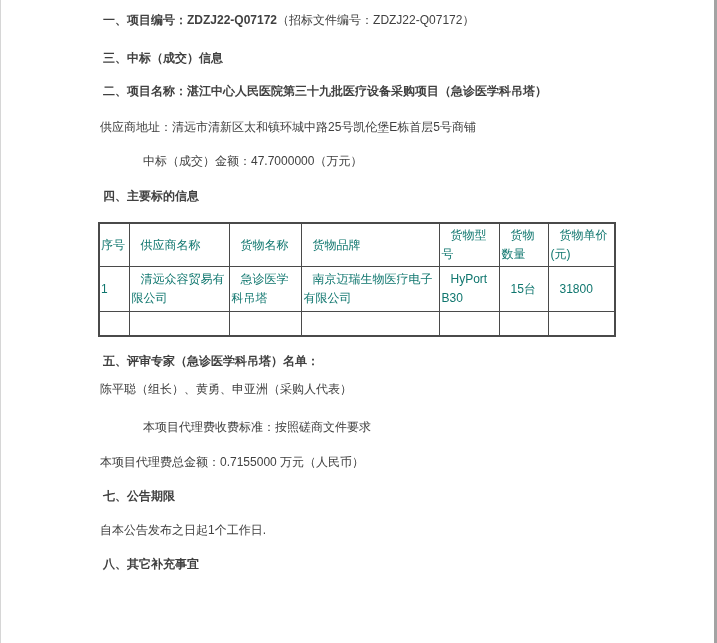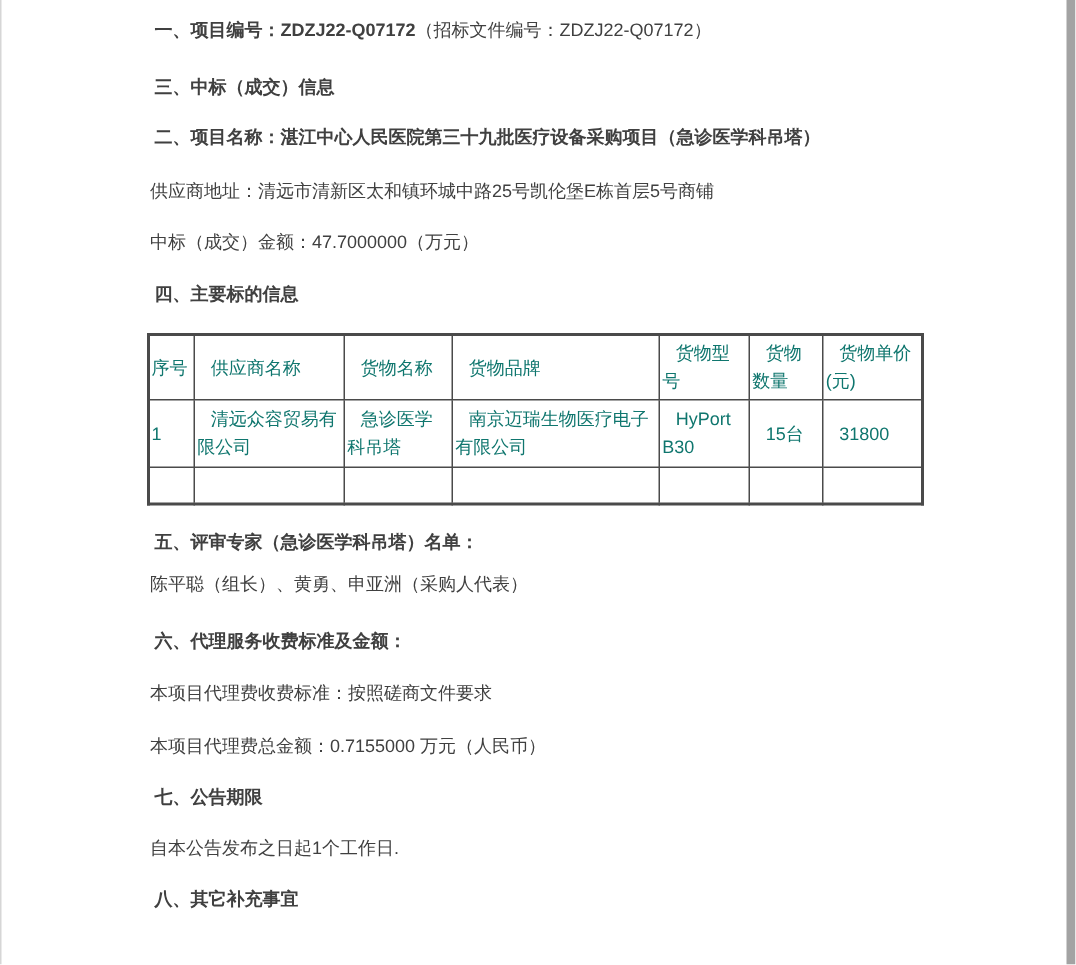--- a/index.html
+++ b/index.html
@@ -7,34 +7,34 @@
     width: 717px; height: 643px;
     background: #ffffff;
     font-family: "Liberation Sans", "DejaVu Sans", sans-serif;
     color: #404040;
     overflow: hidden;
   }
   .page {
     box-sizing: border-box;
     width: 717px; height: 643px;
     border-left: 1px solid #d6d6d6;
-    border-right: 6px solid #a3a3a3;
+    border-right: 3px solid #a3a3a3;
     overflow: hidden;
   }
   .content { padding: 12px 14px 0 99px; }
   p {
     margin: 0 0 18px 0;
     font-size: 12px;
     line-height: 16px;
     white-space: nowrap;
   }
   p.h { font-weight: bold; margin-left: 3px; }
   .mb12 { margin-bottom: 12px !important; }
   .mb17 { margin-bottom: 17px !important; }
-  .mb19 { margin-bottom: 19px !important; }
+  .mb19 { margin-bottom: 19px !important; margin-left: 43px; }
   .mb20 { margin-bottom: 20px !important; }
   .mb22 { margin-bottom: 22px !important; }
   b.run { font-weight: bold; }
   span.run { font-weight: normal; }
 
   table.goods {
     border-collapse: collapse;
     table-layout: fixed;
     width: 516px;
     margin: 13px 0 16px -2px;
@@ -118,21 +118,20 @@
           <td></td>
           <td></td>
           <td></td>
         </tr>
       </tbody>
     </table>
 
     <p class="h mb12">五、评审专家（急诊医学科吊塔）名单：</p>
     <p class="mb22">陈平聪（组长）、黄勇、申亚洲（采购人代表）</p>
 
-    <p class="h mb19">六、代理服务收费标准及金额：</p>
     <p class="mb19">本项目代理费收费标准：按照磋商文件要求</p>
     <p>本项目代理费总金额：0.7155000 万元（人民币）</p>
 
     <p class="h">七、公告期限</p>
     <p>自本公告发布之日起1个工作日.</p>
 
     <p class="h">八、其它补充事宜</p>
 
   </div>
 </div>

